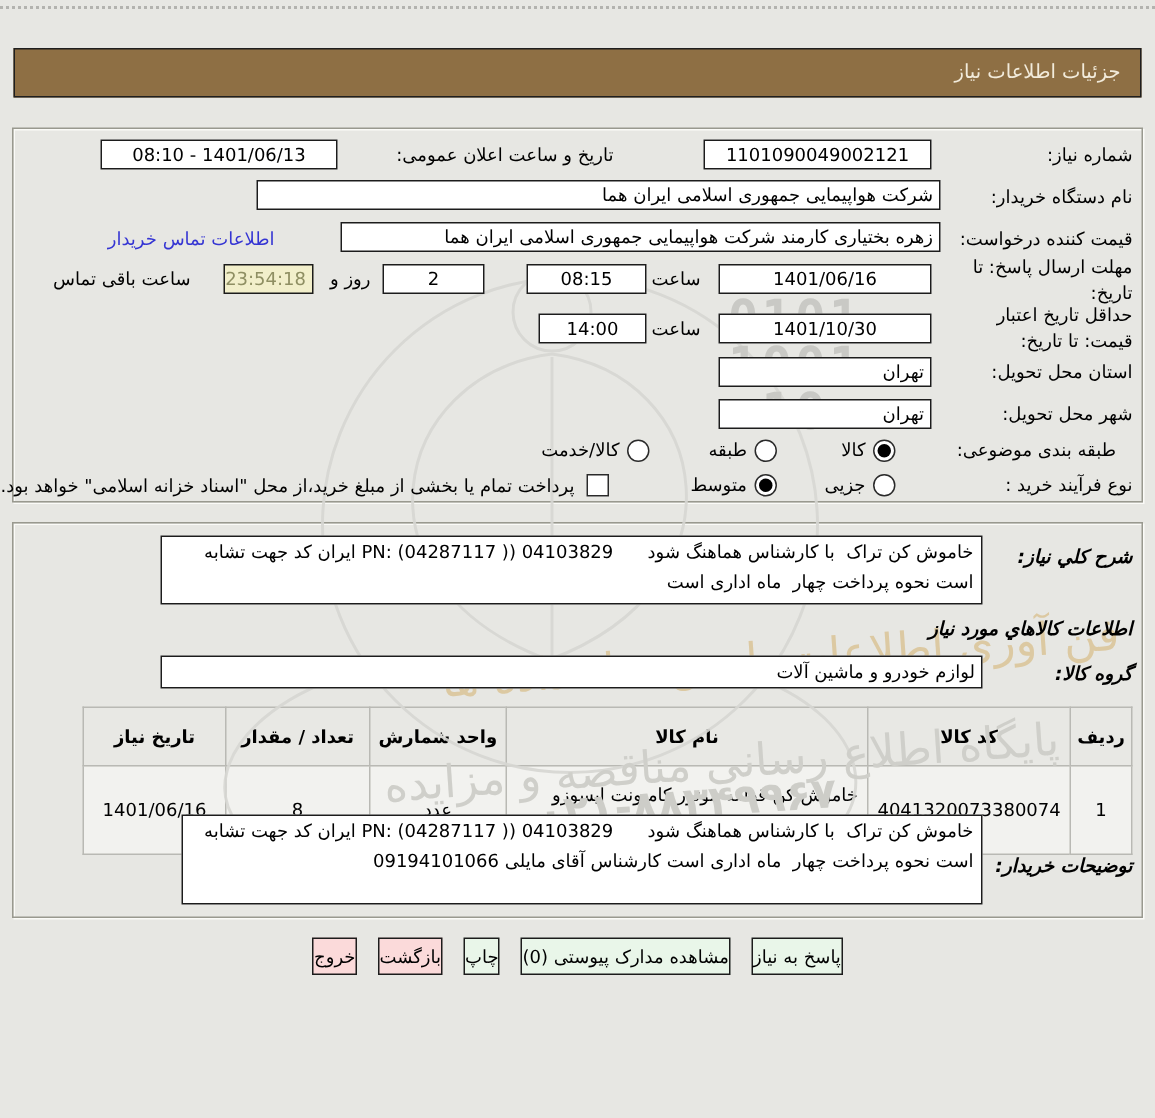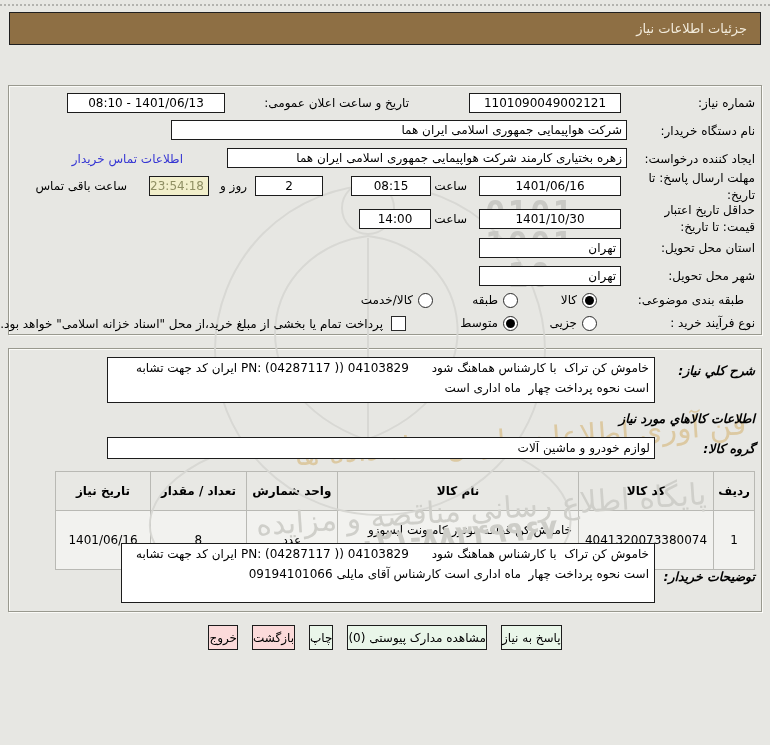--- a/index.html
+++ b/index.html
@@ -1,20 +1,20 @@
 <!DOCTYPE html>
 <html><head>
 <meta charset="utf-8">
 <style>
   html,body{margin:0;padding:0;background:#e7e7e3;}
   .page{position:relative;width:770px;height:745px;background:#e7e7e3;overflow:hidden;
         direction:rtl;font-family:"DejaVu Sans",sans-serif;color:#000;}
   .dotline{position:absolute;top:4px;left:0;right:0;height:0;border-top:2px dotted #b3b3af;}
 
-  .titlebar{position:absolute;top:12px;right:9px;left:9px;height:33px;background:#8e6f44;
+  .titlebar{position:absolute;top:32px;right:9px;left:9px;height:33px;background:#8e6f44;
             border:1px solid #1f1f1f;color:#f2ebdb;font-size:13px;line-height:31px;
             padding-right:13px;box-sizing:border-box;z-index:4;}
 
   .box{position:absolute;right:8px;left:8px;border:1px solid #99998f;box-sizing:border-box;
        box-shadow:inset 1px 1px 0 #fbfbf8, 1px 1px 0 #fbfbf8;}
   .box1{top:85px;height:250px;}
   .box2{top:348px;height:264px;}
 
   .lbl{position:absolute;font-size:12px;z-index:4;white-space:nowrap;}
   .lbl.wrap{white-space:normal;line-height:1.45;}
@@ -99,21 +99,21 @@
 
   <div class="box box1">
     <span class="lbl" style="right:6px;top:10px">شماره نیاز:</span>
     <input class="fld ctr" style="right: 140px; top: 7px; width: 152px;" readonly="" value="1101090049002121">
     <span class="lbl" style="right:352px;top:10px">تاریخ و ساعت اعلان عمومی:</span>
     <input class="fld ctr" style="right: 536px; top: 7px; width: 158px;" readonly="" value="1401/06/13 - 08:10">
 
     <span class="lbl" style="right:6px;top:38px">نام دستگاه خریدار:</span>
     <input class="fld rt" style="right: 134px; top: 34px; width: 456px;" readonly="" value="شرکت هواپیمایی جمهوری اسلامی ایران هما">
 
-    <span class="lbl" style="right:6px;top:66px">ایجاد کننده درخواست:</span>
+    <span class="lbl" style="right:6px;top:66px">قیمت کننده درخواست:</span>
     <input class="fld rt" style="right: 134px; top: 62px; width: 400px;" readonly="" value="زهره بختیاری کارمند شرکت هواپیمایی جمهوری اسلامی ایران هما">
     <span class="link" style="right:578px;top:66px">اطلاعات تماس خریدار</span>
 
     <span class="lbl wrap" style="right:6px;top:84px;width:108px">مهلت ارسال پاسخ: تا تاریخ:</span>
     <input class="fld ctr" style="right: 140px; top: 90px; width: 142px;" readonly="" value="1401/06/16">
     <span class="lbl" style="right:294px;top:93px">ساعت</span>
     <input class="fld ctr" style="right: 330px; top: 90px; width: 80px;" readonly="" value="08:15">
     <input class="fld ctr" style="right: 438px; top: 90px; width: 68px;" readonly="" value="2">
     <span class="lbl" style="right:514px;top:93px">روز و</span>
     <span class="fld ctr cd" style="right:552px;top:90px;width:60px;line-height:18px">23:54:18</span>

